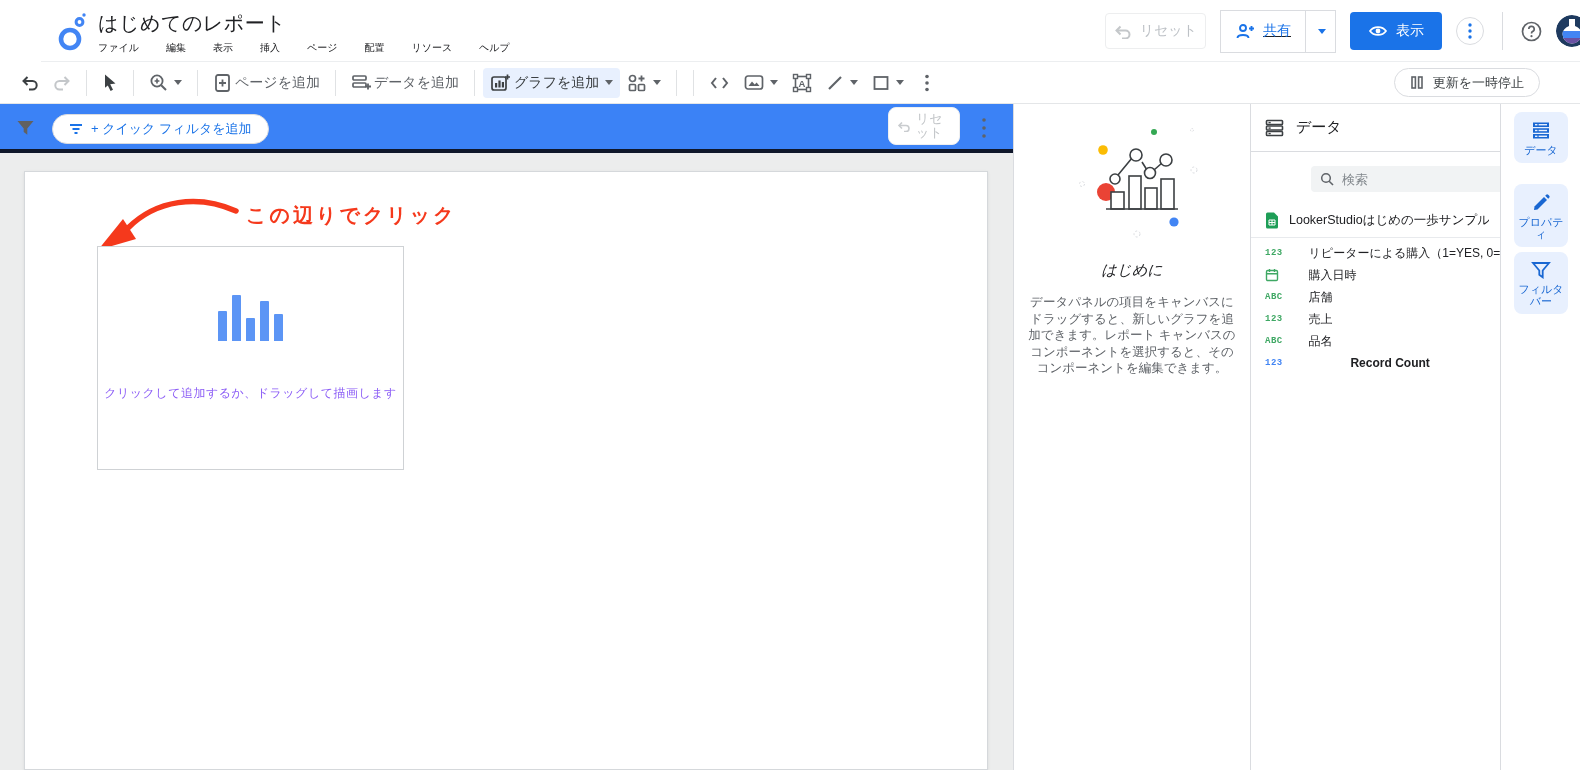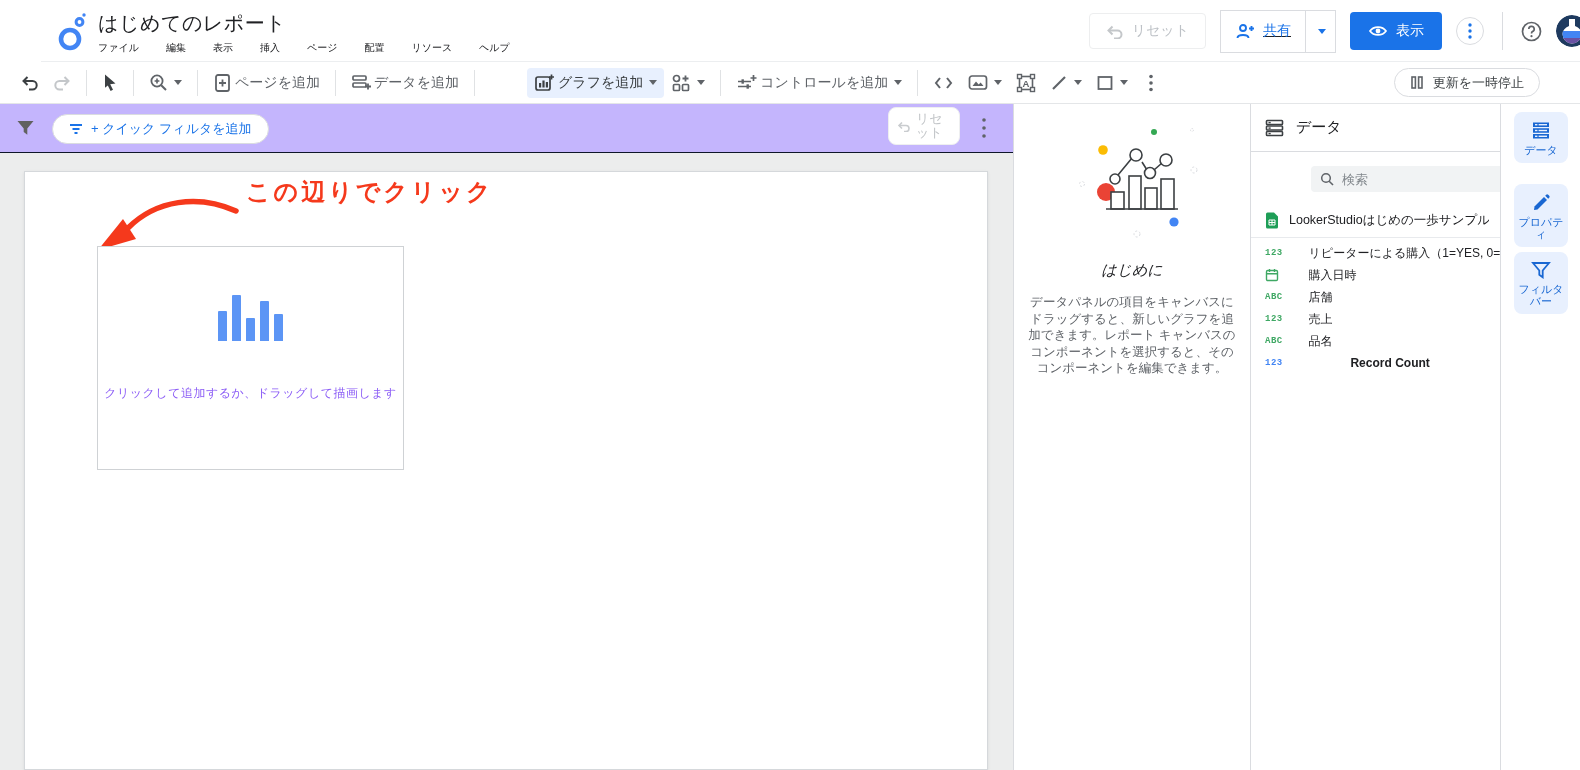--- a/index.html
+++ b/index.html
@@ -14,61 +14,61 @@
   
   .app-header { position:absolute; left:0; top:0; width:1580px; height:62px; background:#fff;
     border-bottom:1px solid #ECEEF0; display:flex; align-items:center;margin-left:41px; }
   .logo { position:absolute; left:14px; top:11px; }
   .title-block { position:absolute; left:57px; top:11px; }
   .report-title { font-size:20px; color:#202124; line-height:24px; letter-spacing:.5px; }
   .menubar { display:flex; gap:27px; margin-top:6px; font-size:10px; color:#202124; }
   .menubar span { cursor:default; }
   .header-right { position:absolute; right:33px; top:0; height:62px; display:flex; align-items:center; gap:14px; }
   .btn-reset-top { display:flex; align-items:center; gap:8px; border:1px solid #EDEEEF; border-radius:4px;
-    height:36px; padding:0 16px; color:#BDC1C6; font-size:14px; }
+    height:36px; padding:0 8px; color:#BDC1C6; font-size:14px; }
   .btn-share { display:flex; align-items:stretch; border:1px solid #DADCE0; border-radius:0; height:43px; overflow:hidden;text-decoration:underline; }
   .btn-share .share-main { display:flex; align-items:center; gap:8px; padding:0 14px; color:#1A73E8; font-size:14px; }
   .btn-share .share-caret { display:flex; align-items:center; padding:0 9px; border-left:1px solid #DADCE0; }
   .btn-view { display:flex; align-items:center; gap:8px; background:#1A73E8; color:#fff; font-size:14px;
     border-radius:4px; height:38px; padding:0 18px; }
   .btn-more-circle { width:28px; height:28px; border:1px solid #DADCE0; border-radius:50%;
     display:flex; align-items:center; justify-content:center; }
   .hdr-divider { width:1px; height:38px; background:#DADCE0; margin:0 4px; }
   .avatar { width:32px; height:32px; border-radius:50%; overflow:hidden; }
 
   
   .toolbar { position:absolute; left:0; top:62px; width:1580px; height:42px; background:#fff;
     border-bottom:1px solid #E4E6E8; display:flex; align-items:center; padding-left:14px; }
   .tb-item { display:flex; align-items:center; gap:3px; padding:5px 7px; border-radius:4px;
     color:#5F6368; font-size:14px; white-space:nowrap; }
-  .tb-item.active { background:#E8F0FE; color:#3C4043;margin-left:44px; }
+  .tb-item.active { background:#E8F0FE; color:#3C4043; }
   .tb-sep { width:1px; height:26px; background:#E0E2E4; margin:0 8px; }
   .caret { width:0; height:0; border-left:4px solid transparent; border-right:4px solid transparent;
     border-top:5px solid #5F6368; margin-left:3px; }
   .btn-pause { position:absolute; right:40px; top:6px; height:29px; border:1px solid #DADCE0; border-radius:15px;
     display:flex; align-items:center; gap:9px; padding:0 15px; font-size:13px; color:#3C4043; background:#fff; }
 
   
   .workspace { position:absolute; left:0; top:104px; width:1580px; height:666px; }
   .canvas-region { position:absolute; left:0; top:0; width:1013px; height:666px; background:#ECEDED; }
-  .filterbar { position:absolute; left:0; top:0; width:1013px; height:49px; background:#c4b5fd;
-    border-bottom:1px solid #0f172a;padding-left:28px; }
+  .filterbar { position:absolute; left:0; top:0; width:1013px; height:49px; background:#3b82f6;
+    border-bottom:4px solid #0f172a;padding-left:28px; }
   .funnel-btn { position:absolute; left:16px; top:15px; }
   .quickfilter-pill { position:absolute; left:52px; top:10px; height:30px; border:1px solid #DADCE0;
     border-radius:15px; display:flex; align-items:center; gap:8px; padding:0 16px; background:#fff;
     color:#1A73E8; font-size:13px; white-space:nowrap; }
   .reset-small { position:absolute; left:888px; top:3px; width:72px; height:38px; border:1px solid #EEEFF0;
     border-radius:8px; background:#fff; display:flex; align-items:center; gap:5px; padding:0 8px;
     color:#C2C5C8; font-size:13px; line-height:14px; }
   .filter-dots { position:absolute; left:982px; top:8px; }
 
   
   .page { position:absolute; left:24px; top:67px; width:964px; height:599px; background:#fff;
     border:1px solid #D5D8DB; box-shadow:0 1px 3px rgba(0,0,0,.08); }
-  .annotation-text { position:absolute; left:221px; top:4px; font-size:24px; font-weight:bold;
+  .annotation-text { position:absolute; left:221px; top:30px; font-size:20px; font-weight:bold;
     color:#F5391C; letter-spacing:3px; white-space:nowrap; }
   .annotation-arrow { position:absolute; left:61px; top:22px; }
   .chart-placeholder { position:absolute; left:72px; top:74px; width:307px; height:224px;
     background:#fff; border:1px solid #CFD2D5; }
   .ph-bars { position:absolute; left:120px; top:48px; display:flex; align-items:flex-end; gap:5px; height:46px; }
   .ph-bars i { display:block; width:9px; background:#5C95F5; border-radius:1px 1px 0 0; }
   .ph-label { position:absolute; left:0; top:138px; width:100%; text-align:center;
     font-size:12px; color:#8b5cf6; letter-spacing:.5px; }
 
   
@@ -258,30 +258,20 @@
   <div class="tb-item">
     <svg width="20" height="20" viewBox="0 0 20 20">
       <circle cx="5.5" cy="5.5" r="3" fill="none" stroke="#5F6368" stroke-width="1.7"></circle>
       <rect x="2.5" y="11.5" width="6" height="6" rx="1" fill="none" stroke="#5F6368" stroke-width="1.7"></rect>
       <rect x="11.5" y="11.5" width="6" height="6" rx="1" fill="none" stroke="#5F6368" stroke-width="1.7"></rect>
       <path d="M14.5 2.5 v6 M11.5 5.5 h6" stroke="#5F6368" stroke-width="1.8"></path>
     </svg>
     <span class="caret"></span>
   </div>
   <div class="tb-sep"></div>
-  <div class="tb-item">
-    <svg width="21" height="18" viewBox="0 0 21 18">
-      <path d="M2 7.5 h13 M2 12.5 h13" stroke="#5F6368" stroke-width="1.7"></path>
-      <rect x="5.5" y="5.3" width="2.4" height="4.4" fill="#5F6368"></rect>
-      <rect x="10.5" y="10.3" width="2.4" height="4.4" fill="#5F6368"></rect>
-      <path d="M17.5 1 v6 M14.5 4 h6" stroke="#5F6368" stroke-width="1.7"></path>
-    </svg>
-    <span>コントロールを追加</span>
-    <span class="caret"></span>
-  </div>
   <div class="tb-sep"></div>
   <div class="tb-item">
     <svg width="21" height="16" viewBox="0 0 21 16">
       <path d="M7 3 L3 8 L7 13 M14 3 L18 8 L14 13" fill="none" stroke="#5F6368" stroke-width="2"></path>
     </svg>
   </div>
   <div class="tb-item">
     <svg width="20" height="17" viewBox="0 0 20 17">
       <rect x="1.5" y="2" width="17" height="13" rx="2.5" fill="none" stroke="#5F6368" stroke-width="1.7"></rect>
       <path d="M4.5 12 L8 7.5 L10.7 10.6 L12.6 8.4 L15.5 12 Z" fill="#5F6368"></path>

